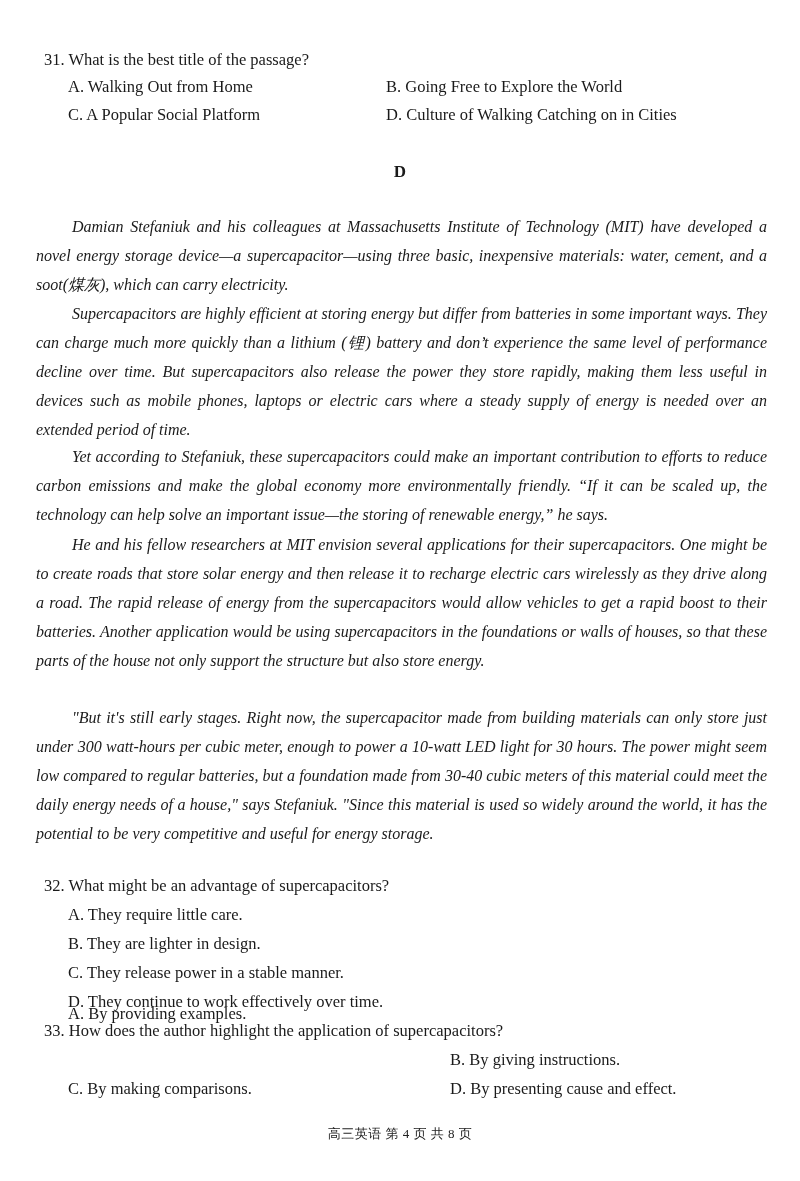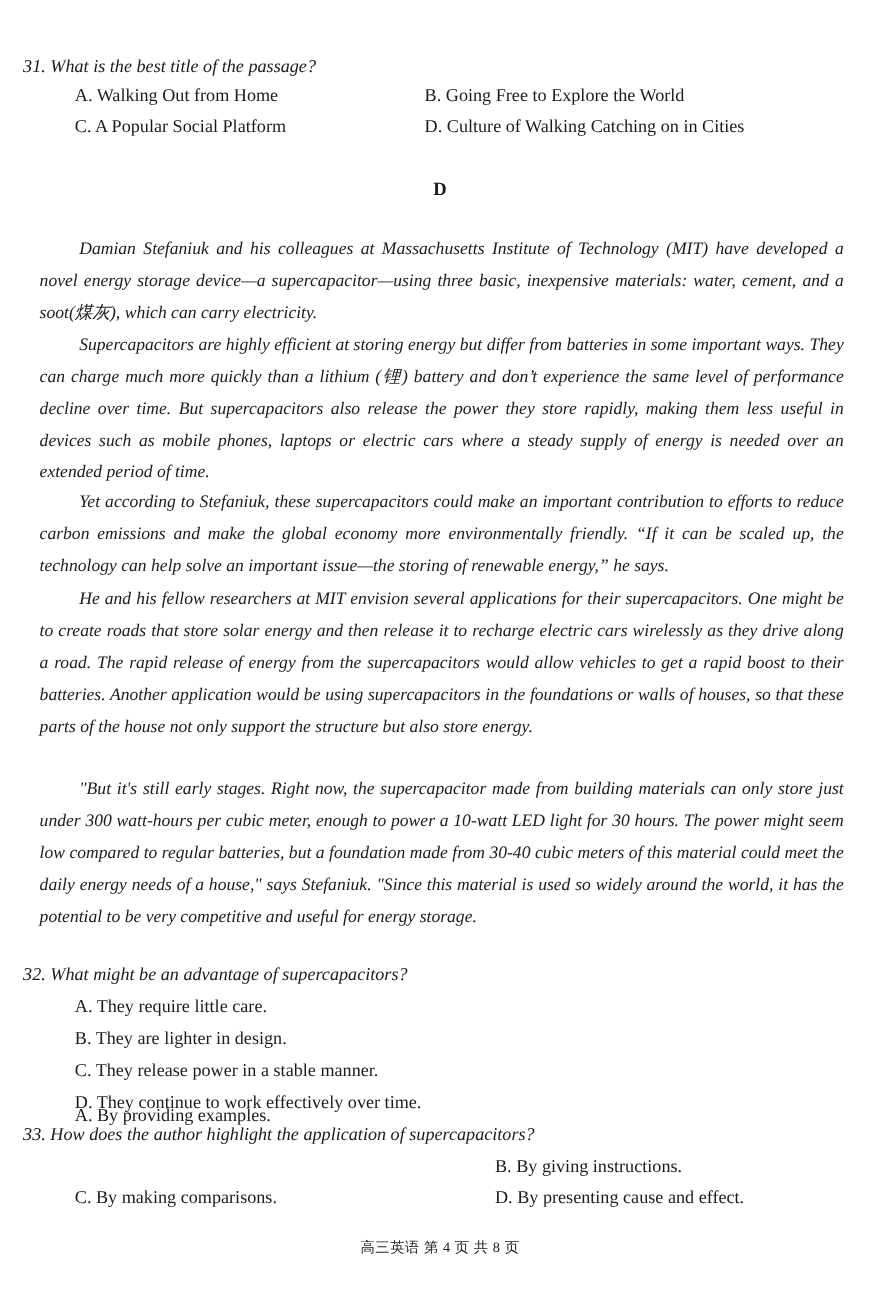--- a/index.html
+++ b/index.html
@@ -1,20 +1,20 @@
 <!DOCTYPE html>
 <html><head>
 <meta charset="utf-8">
 <style>
   html, body { margin:0; padding:0; background:#ffffff; }
   body { width:800px; height:1181px; position:relative; overflow:hidden;
          font-family:"Liberation Serif", "DejaVu Serif", serif; color:#1a1a1a; }
   .page { position:absolute; left:0; top:0; width:800px; height:1181px; }
   .line { position:absolute; font-size:16.5px; line-height:20px; white-space:nowrap; }
-  .q { left:21px;font-style:italic; }
+  .q { left:44px; }
   .opt { left:68px; }
   .optB1 { left:386px; }
   .optB2 { left:450px; }
   .heading { position:absolute; left:0; width:800px; top:162px; text-align:center;
              font-weight:bold; font-size:17px; }
   .para { position:absolute; left:36px; width:731px; font-size:16px; line-height:29px;
           text-align:justify; text-indent:36px;font-style:italic; }
   .footer { position:absolute; left:0; width:800px; top:1125px; text-align:center;
             font-size:13px; letter-spacing:0.5px; color:#222; }
 </style>

